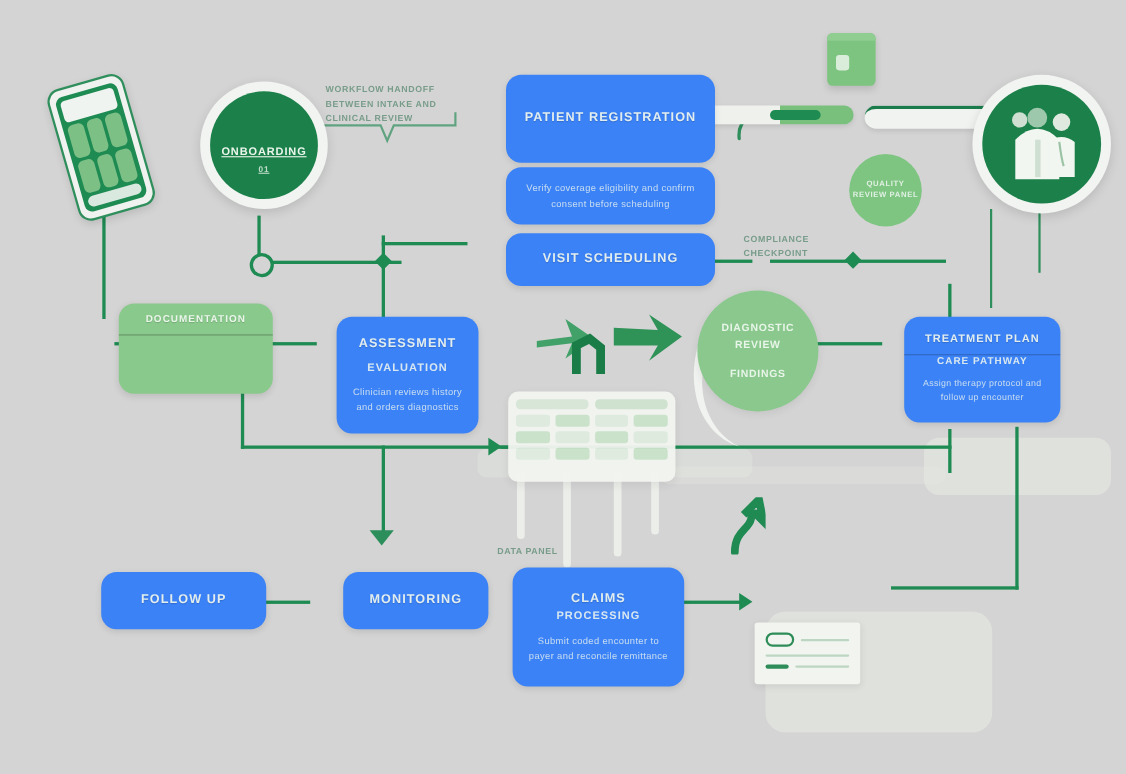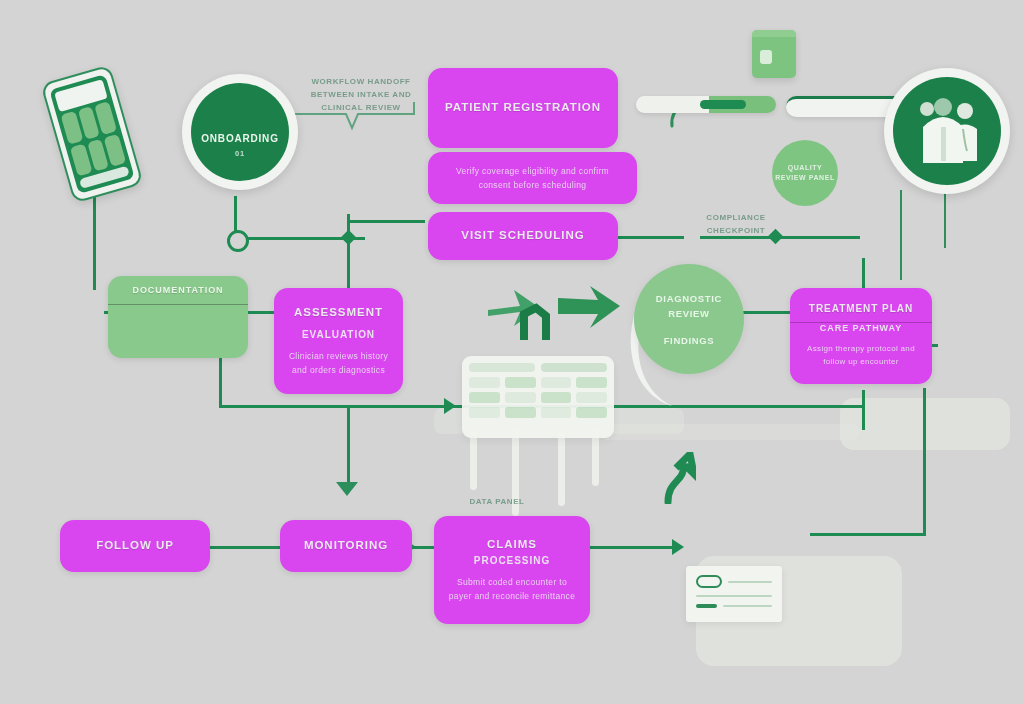--- a/index.html
+++ b/index.html
@@ -18,21 +18,21 @@
     border-radius:14px;
     display:flex;flex-direction:column;
     align-items:center;justify-content:center;
     text-align:center;
     padding:10px 14px;
     color:#eef6ef;
     letter-spacing:.06em;
     box-shadow:0 2px 6px rgba(0,0,0,.10);
     z-index:6;
   }
-  .node.dark{background:#d946ef;}
+  .node.dark{background:#3b82f6;margin-left:32px;}
   .node.light{background:#8ac98c;color:#f2faf2;}
   .node .ttl{
     font-weight:700;font-size:11.5px;line-height:1.35;
     text-transform:uppercase;opacity:.93;
     text-shadow:0 1px 1px rgba(0,0,0,.18);
   }
   .node .sub{
     font-weight:700;font-size:10.5px;line-height:1.4;margin-top:7px;
     text-transform:uppercase;opacity:.88;
   }
@@ -96,21 +96,21 @@
     text-align:center;color:#f3faf3;z-index:5;
     box-shadow:0 2px 8px rgba(0,0,0,.08);
   }
   .circle-node .ct{font-size:9.5px;font-weight:700;line-height:1.5;letter-spacing:.07em;text-transform:uppercase;opacity:.9;}
   .circle-node .cs{font-size:9.5px;font-weight:700;margin-top:14px;letter-spacing:.07em;text-transform:uppercase;opacity:.9;}
 
   
   .annot{
     position:absolute;color:#3f7a5d;font-size:8px;line-height:1.6;
     letter-spacing:.07em;text-transform:uppercase;opacity:.62;z-index:5;
-    text-align:center;font-weight:600;
+    font-weight:600;
   }
 
   
   .phone{
     position:absolute;z-index:5;transform:rotate(-16deg);
   }
   .phone .shell{
     width:72px;height:124px;border-radius:12px;background:#eff2ef;
     border:2px solid #2f8f5c;box-sizing:border-box;padding:6px 5px;
     box-shadow:0 3px 8px rgba(0,0,0,.12);
@@ -282,21 +282,21 @@
       <circle cx="64" cy="26" r="8" fill="#dfe9e0"></circle>
       <path d="M52 44 q12 -9 24 0 l0 32 l-24 0 Z" fill="#f1f6f1"></path>
       <path d="M62 44 q2 16 4 22" fill="none" stroke="#9cc3a4" stroke-width="2"></path>
       <circle cx="26" cy="24" r="7" fill="#cfe0d2"></circle>
     </svg>
   </div>
 
   <div class="badge" style="left:182px;top:74px;width:116px;height:116px;">
     <div class="ring"></div>
     <div class="disc" style="inset:9px;"></div>
-    <div class="cap" style="margin-top:28px;">
+    <div class="cap" style="margin-top:28px;text-decoration:underline;">
       <div>Onboarding</div>
       <div style="font-size:7.5px;opacity:.8;margin-top:3px;">01</div>
     </div>
   </div>
 
   <div class="legs" style="left:466px;top:430px;width:140px;height:96px;">
     <span style="left:4px;top:0;height:60px;"></span>
     <span style="left:46px;top:0;height:86px;"></span>
     <span style="left:92px;top:0;height:76px;"></span>
     <span style="left:126px;top:0;height:56px;"></span>
@@ -343,21 +343,21 @@
     </div>
   </div>
 
   <div class="annot" style="left:296px;top:76px;width:130px;">Workflow handoff between intake and clinical review</div>
   <div class="annot" style="left:676px;top:212px;width:120px;">Compliance checkpoint</div>
 
   <div class="node dark" style="left:428px;top:68px;width:190px;height:80px;">
     <div class="ttl">Patient Registration</div>
   </div>
 
-  <div class="node dark" style="left:428px;top:152px;width:209px;height:52px;">
+  <div class="node dark" style="left:428px;top:152px;width:190px;height:52px;">
     <div class="body" style="margin-top:0;font-size:8.5px;">Verify coverage eligibility and confirm consent before scheduling</div>
   </div>
 
   <div class="node dark" style="left:428px;top:212px;width:190px;height:48px;">
     <div class="ttl">Visit Scheduling</div>
   </div>
 
   <div class="node light" style="left:108px;top:276px;width:140px;height:82px;align-items:center;">
     <div class="hr" style="top:28px;background:rgba(0,0,0,.28);"></div>
     <div class="ttl" style="position:absolute;top:8px;left:0;right:0;font-size:9px;">Documentation</div>

